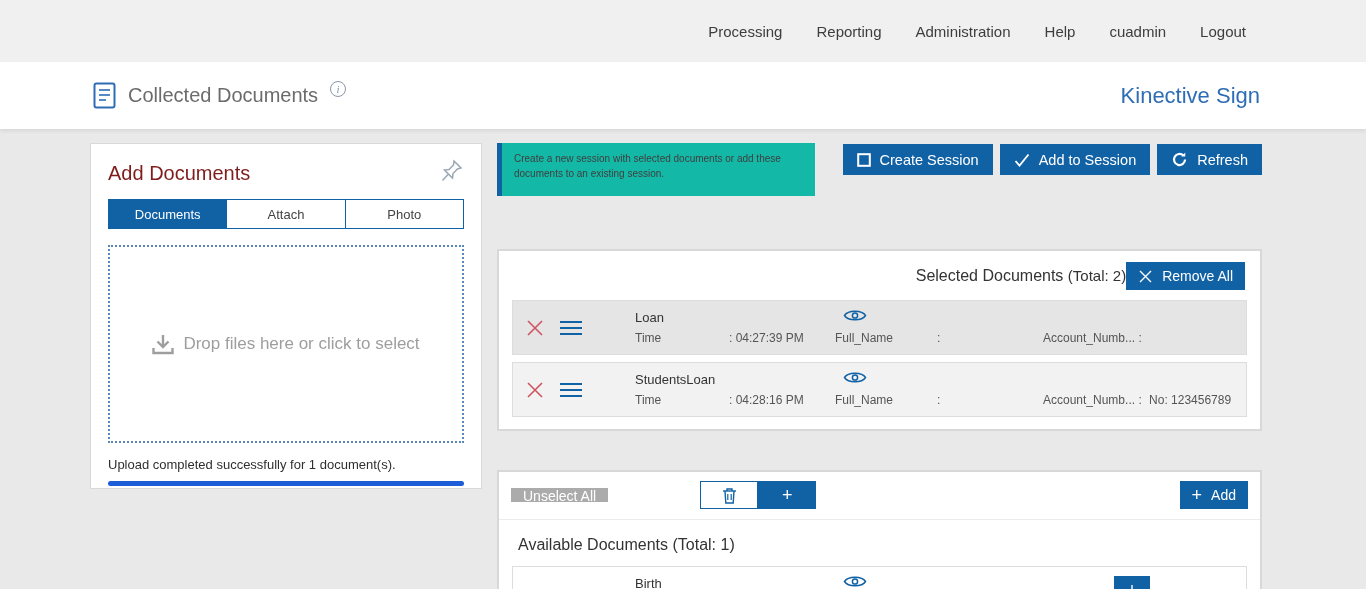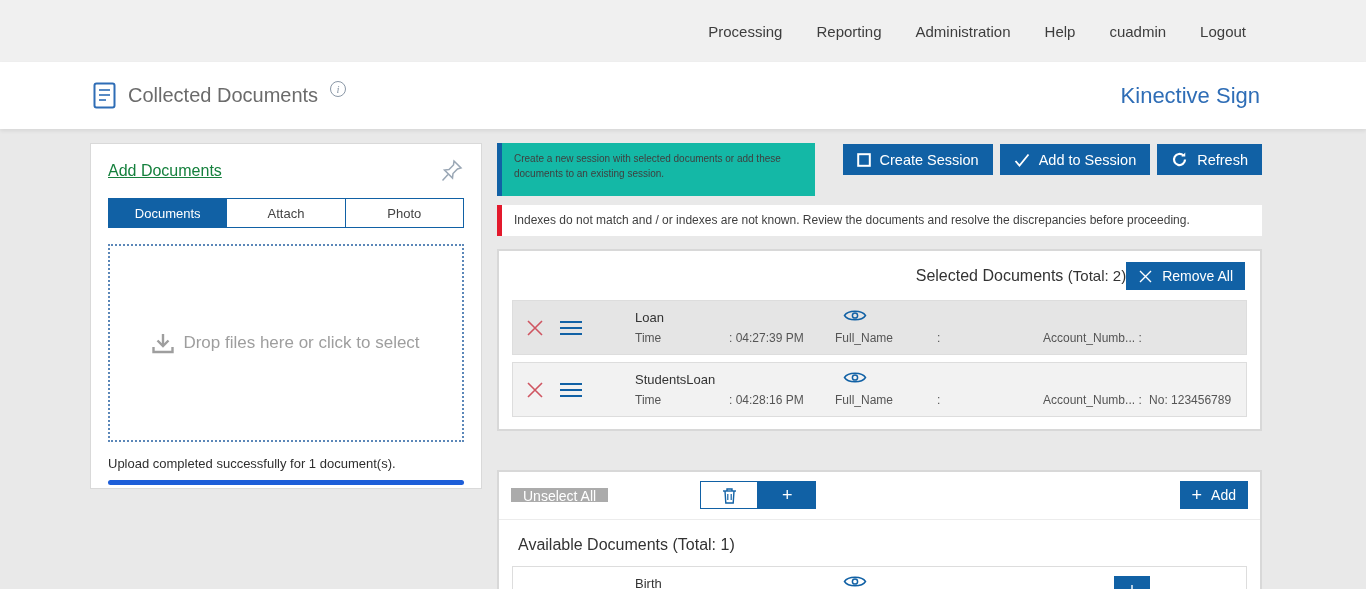--- a/index.html
+++ b/index.html
@@ -20,21 +20,21 @@
   .page-title { font-size:20px; color:#6b6b6b; }
   .info-badge { width:16px; height:16px; border:1px solid #8a97a6; border-radius:50%;
                 color:#8a97a6; font-size:11px; font-style:italic; display:flex; align-items:center;
                 justify-content:center; margin-top:-14px; cursor:pointer; font-family:"Liberation Serif", serif; }
   .brand { margin-left:auto; margin-right:106px; font-size:22px; color:#2e6db6; }
 
   
   .card { position:absolute; left:90px; top:143px; width:392px; height:346px; background:#fff;
           border:1px solid #d9d9d9; padding:14px 17px 16px; }
   .card-title-row { display:flex; align-items:flex-start; justify-content:space-between; }
-  .card-title { font-size:16px; color:#15803d; padding-top:4px;text-decoration:underline; }
+  .card-title { font-size:20px; color:#7f1d1d; padding-top:4px; }
   .pin-btn { cursor:pointer; }
   .tabs { margin-top:14px; display:flex; border:1px solid #1161a5; height:30px; }
   .tab { flex:1; display:flex; align-items:center; justify-content:center; font-size:13px; color:#444;
          cursor:pointer; border-left:1px solid #1161a5; background:#fff; }
   .tab:first-child { border-left:none; }
   .tab.active { background:#1161a5; color:#fff; }
   .dropzone { margin-top:16px; height:198px; border:2px dotted #5b87b8; display:flex; align-items:center;
               justify-content:center; gap:9px; cursor:pointer; }
   .dropzone-text { font-size:17px; color:#9e9e9e; }
   .upload-status { margin-top:14px; font-size:13px; color:#2f2f2f; }
@@ -171,21 +171,20 @@
       <span>
         <svg width="17" height="17" viewBox="0 0 20 20" fill="none">
           <path d="M16.5 10 A6.5 6.5 0 1 1 14.6 5.4" stroke="#fff" stroke-width="2.6" fill="none"></path>
           <path d="M16.8 1.8 L16.8 6.4 L12.2 6.4 Z" fill="#fff"></path>
         </svg>
       </span>
       <span>Refresh</span>
     </button>
   </div>
 
-  <div class="warn-box">Indexes do not match and / or indexes are not known. Review the documents and resolve the discrepancies before proceeding.</div>
 
   <div class="panel selected">
     <div class="panel-head">
       <span class="panel-title">
         <span>Selected Documents</span>
         <span class="total">(Total: 2)</span>
       </span>
       <button class="btn-small-blue">
         <span>
           <svg width="15" height="15" viewBox="0 0 15 15" fill="none">

